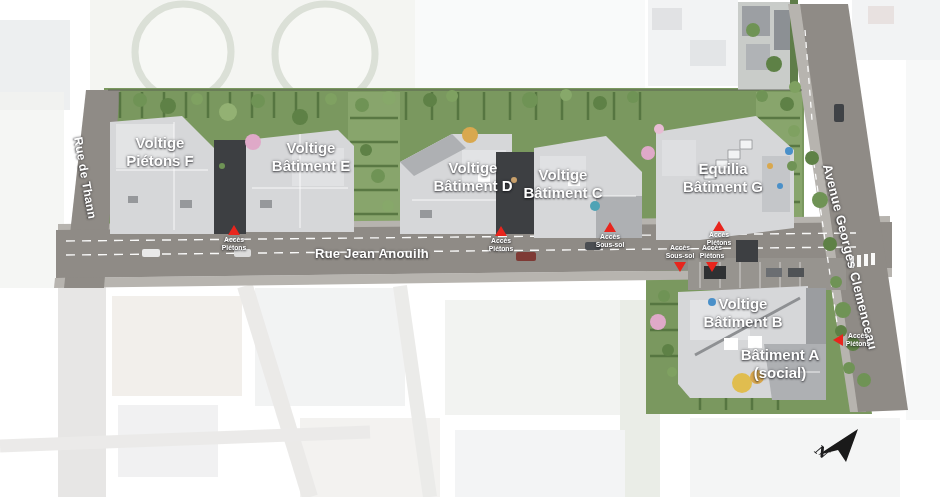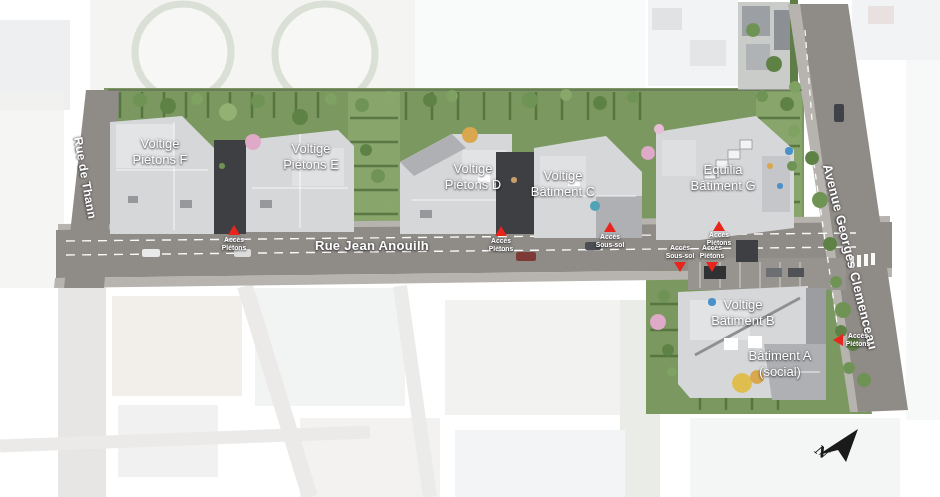--- a/index.html
+++ b/index.html
@@ -2,21 +2,21 @@
 <html><head>
 <meta charset="utf-8">
 <style>
   html,body{margin:0;padding:0;background:#fff;}
   .stage{position:relative;width:940px;height:497px;overflow:hidden;background:#fff;
          font-family:"Liberation Sans",sans-serif;}
   .stage svg{position:absolute;left:0;top:0;}
   .lbl{position:absolute;transform:translate(-50%,-50%);color:#fff;text-align:center;
        white-space:nowrap;line-height:1.2;pointer-events:none;
        text-shadow:0 1px 2px rgba(15,15,20,.7),0 0 3px rgba(15,15,20,.45);}
-  .lbl.bldg{font-size:13px;font-weight:normal;}
+  .lbl.bldg{font-size:15px;font-weight:bold;}
   .lbl.street{font-size:13px;font-weight:bold;letter-spacing:.3px;}
   .lbl.access{font-size:6.8px;font-weight:bold;line-height:1.15;}
   .lbl.rot80{transform:translate(-50%,-50%) rotate(80deg);}
   .lbl.rot76{transform:translate(-50%,-50%) rotate(76deg);}
   .compass-n{position:absolute;transform:translate(-50%,-50%) rotate(38deg);
        font-family:"DejaVu Serif",serif;font-style:italic;font-weight:bold;
        font-size:14px;color:#1d1d1f;pointer-events:none;}
 </style>
 </head>
 <body>
@@ -266,45 +266,45 @@
     <path d="M858,429 L818,455 L838,450 L846,462 Z" fill="#1a1a1a"></path>
   </g>
 </svg>
 
 <div class="lbl bldg" style="left:160px;top:152px">
   <div>Voltige</div>
   <div>Piétons F</div>
 </div>
 <div class="lbl bldg" style="left:311px;top:157px">
   <div>Voltige</div>
-  <div>Piétons E</div>
+  <div>Bâtiment E</div>
 </div>
 <div class="lbl bldg" style="left:473px;top:177px">
   <div>Voltige</div>
-  <div>Piétons D</div>
+  <div>Bâtiment D</div>
 </div>
 <div class="lbl bldg" style="left:563px;top:184px">
   <div>Voltige</div>
   <div>Bâtiment C</div>
 </div>
 <div class="lbl bldg" style="left:723px;top:178px">
   <div>Equilia</div>
   <div>Bâtiment G</div>
 </div>
 <div class="lbl bldg" style="left:743px;top:313px">
   <div>Voltige</div>
   <div>Bâtiment B</div>
 </div>
 <div class="lbl bldg" style="left:780px;top:364px">
   <div>Bâtiment A</div>
   <div>(social)</div>
 </div>
 
 <div class="lbl street rot80" style="left:85px;top:178px;font-size:12px">Rue de Thann</div>
-<div class="lbl street" style="left:372px;top:246px">Rue Jean Anouilh</div>
+<div class="lbl street" style="left:372px;top:254px">Rue Jean Anouilh</div>
 <div class="lbl street rot76" style="left:850px;top:257px">Avenue Georges Clemenceau</div>
 
 <div class="lbl access" style="left:234px;top:244px">
   <div>Accès</div>
   <div>Piétons</div>
 </div>
 <div class="lbl access" style="left:501px;top:245px">
   <div>Accès</div>
   <div>Piétons</div>
 </div>

